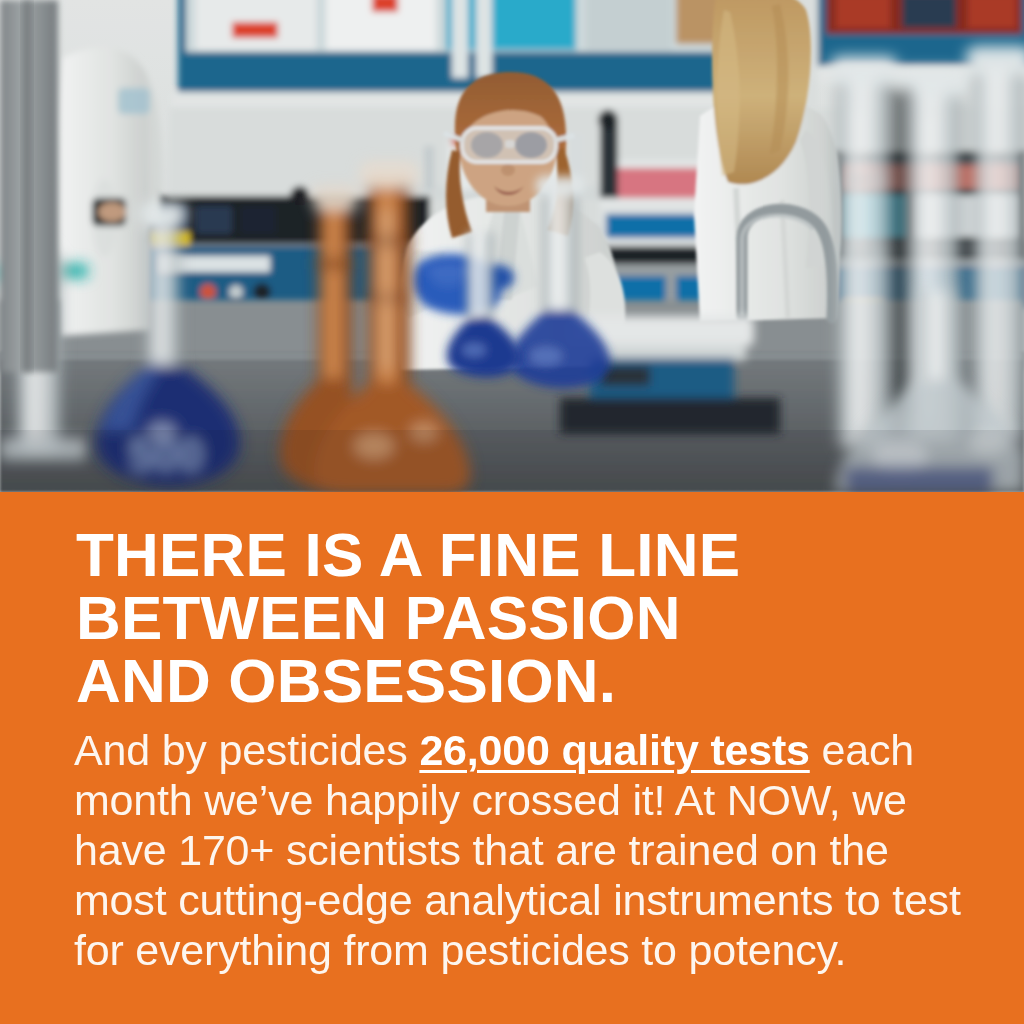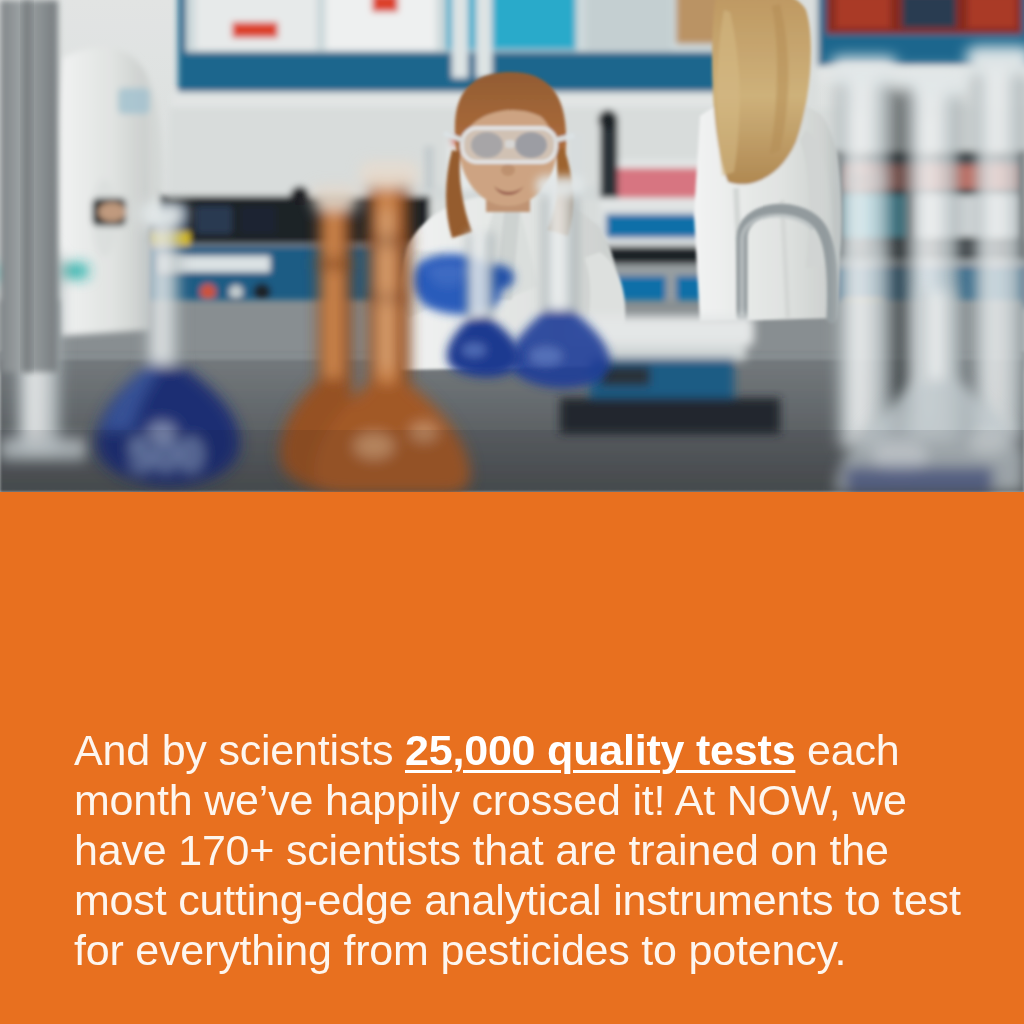--- a/index.html
+++ b/index.html
@@ -398,20 +398,23 @@
         <rect x="22" y="0" width="10" height="372" fill="#6f7477" opacity="0.65" filter="url(#blurFar)"></rect>
       </g>
 
       <rect x="0" y="0" width="1024" height="492" fill="#2a3138" opacity="0.06"></rect>
       <rect x="0" y="430" width="1024" height="62" fill="#1d2227" opacity="0.10"></rect>
     </svg>
   </div>
 
   <div class="panel">
 
+    <h1 class="headline">THERE IS A FINE LINE
+BETWEEN PASSION
+AND OBSESSION.</h1>
 
     <p class="body-copy">
-      <span>And by scientists </span><span class="emph">25,000 quality tests</span><span> each month we’ve happily crossed it! At NOW, we have 170+ scientists that are trained on the most cutting-edge analytical instruments to test for everything from pesticides to potency.</span>
+      <span>And by pesticides </span><span class="emph">26,000 quality tests</span><span> each month we’ve happily crossed it! At NOW, we have 170+ scientists that are trained on the most cutting-edge analytical instruments to test for everything from pesticides to potency.</span>
     </p>
 
   </div>
 
 </div>
 
 </body></html>

